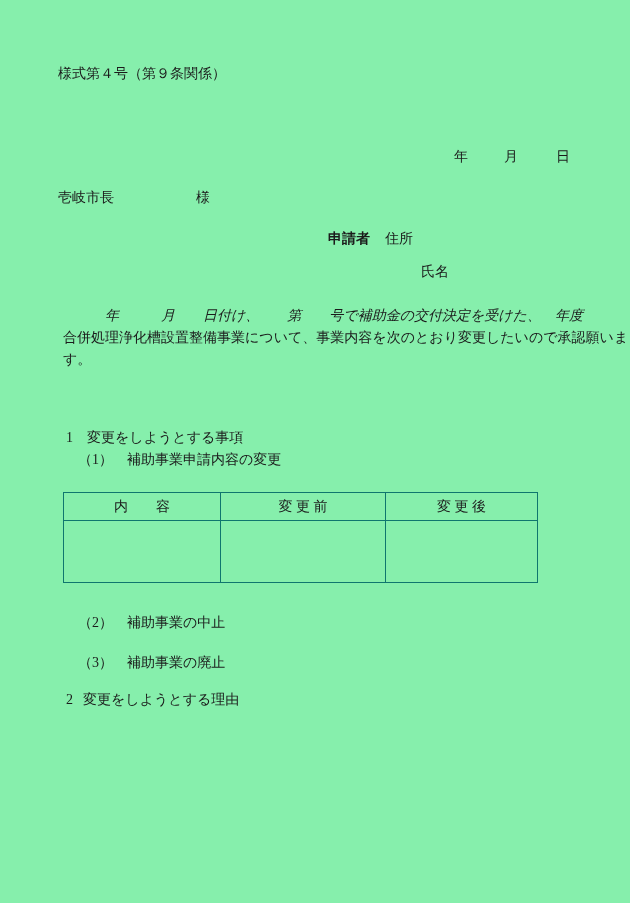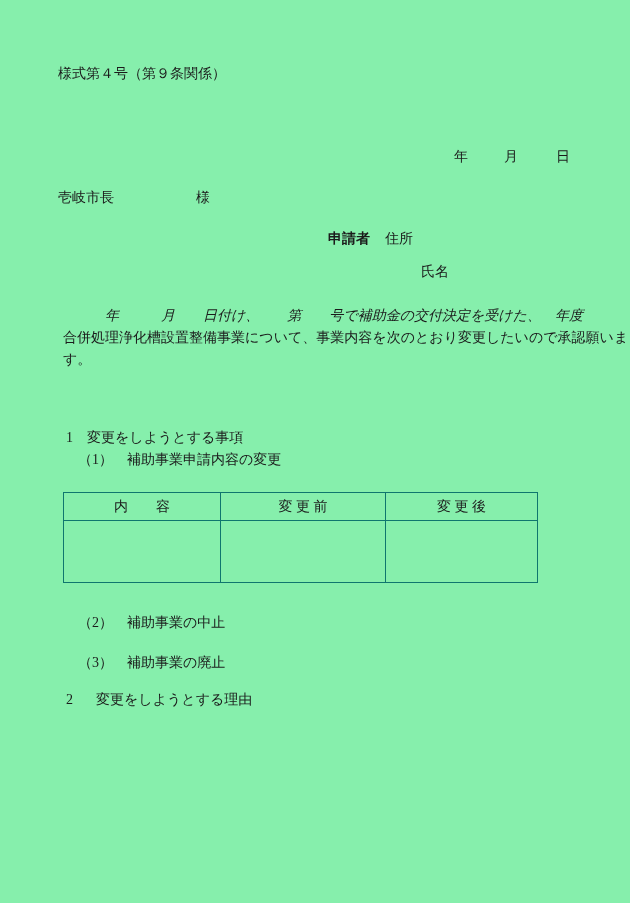--- a/index.html
+++ b/index.html
@@ -113,16 +113,16 @@
     <span class="abs" style="left:127px; top:615px;">補助事業の中止</span>
   </div>
 
   <div>
     <span class="abs" style="left:78px; top:655px;">（3）</span>
     <span class="abs" style="left:127px; top:655px;">補助事業の廃止</span>
   </div>
 
   <div>
     <span class="abs" style="left:66px; top:692px;">2</span>
-    <span class="abs" style="left:96px; top:692px;">変更をしようとする理由</span>
+    <span class="abs" style="left:83px; top:692px;">変更をしようとする理由</span>
   </div>
 
 </div>
 
 </body></html>

